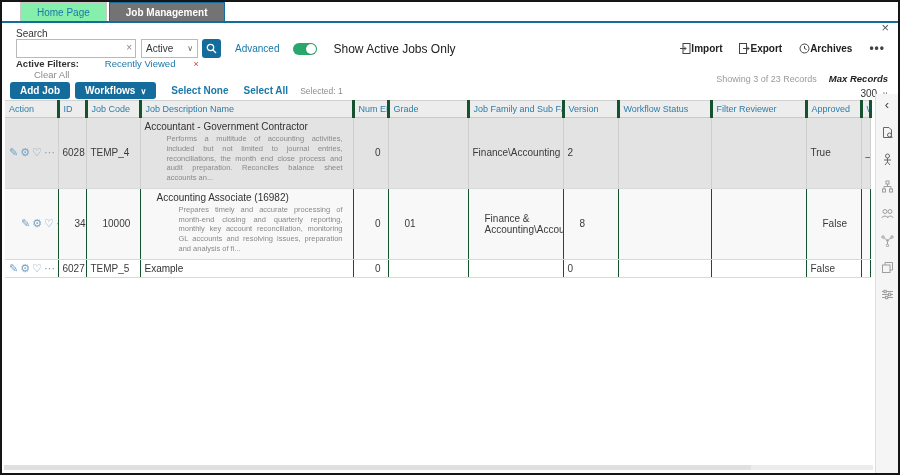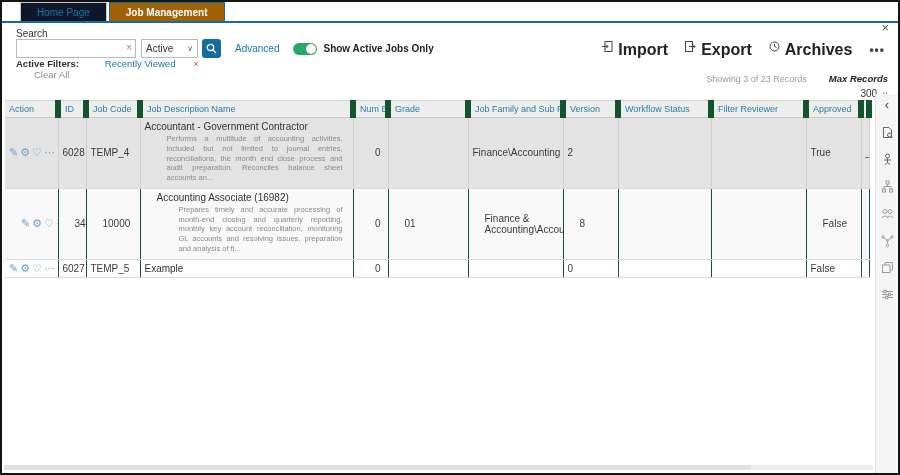--- a/index.html
+++ b/index.html
@@ -2,71 +2,71 @@
 <html><head>
 <meta charset="utf-8">
 <style>
   html,body{margin:0;padding:0;background:#888;}
   .frame{position:relative;width:900px;height:475px;box-sizing:border-box;border:2px solid #151515;
          background:#fff;font-family:"Liberation Sans",sans-serif;overflow:hidden;}
   
   .tabsbar{position:absolute;top:0;left:0;right:0;height:19px;border-bottom:2px solid #146c9c;
            display:flex;align-items:flex-end;padding-left:18px;background:#fff;}
   .tab{font-size:10px;padding:4px 16px 3px;margin-right:2px;cursor:pointer;white-space:nowrap;}
-  .tab.inactive{color:#1a78a8;background:#0f172a;border:1px solid #c9c9c9;border-bottom:none;}
-  .tab.active{color:#fff;background:#a16207;font-weight:bold;border:1px solid #146c9c;border-bottom:none;}
+  .tab.inactive{color:#1a78a8;background:#86efac;border:1px solid #c9c9c9;border-bottom:none;}
+  .tab.active{color:#fff;background:#737373;font-weight:bold;border:1px solid #146c9c;border-bottom:none;}
   
   .closex{position:absolute;top:19px;right:9px;font-size:13px;color:#555;cursor:pointer;line-height:1;}
   .toolbar{position:absolute;top:39px;right:13px;display:flex;align-items:center;gap:17px;}
-  .toolbtn{display:flex;align-items:flex-start;gap:5px;font-size:16px;color:#222;font-weight:bold;cursor:pointer;}
+  .toolbtn{display:flex;align-items:flex-start;gap:0;font-size:10px;color:#222;font-weight:bold;cursor:pointer;}
   .toolbtn svg{display:block;}
   .more-dots{font-size:12px;color:#444;font-weight:bold;letter-spacing:1px;cursor:pointer;}
   
   .search-label{position:absolute;top:26px;left:14px;font-size:10px;color:#333;}
   .search-row{position:absolute;top:37px;left:14px;display:flex;align-items:center;}
   .search-box{position:relative;width:118px;height:17px;border:1px solid #b9b9b9;background:#fff;}
   .search-box input{position:absolute;inset:0;border:none;outline:none;font-size:10px;padding:0 14px 0 4px;
                     font-family:"Liberation Sans",sans-serif;}
   .search-clear{position:absolute;right:3px;top:2px;font-size:10px;color:#888;cursor:pointer;}
   .filter-sel{margin-left:5px;width:47px;height:17px;border:1px solid #b9b9b9;background:#fff;display:flex;
               align-items:center;justify-content:space-between;padding:0 4px;font-size:10px;color:#333;cursor:pointer;}
   .filter-sel .chev{font-size:8px;color:#666;}
   .search-btn{margin-left:4px;width:19px;height:19px;background:#146c9c;border-radius:3px;display:flex;
               align-items:center;justify-content:center;cursor:pointer;}
   .adv-link{margin-left:14px;font-size:10px;color:#1a78a8;cursor:pointer;}
   .toggle{margin-left:14px;width:24px;height:12px;border-radius:7px;background:#2aa76b;position:relative;cursor:pointer;}
   .toggle .knob{position:absolute;top:1px;right:1px;width:10px;height:10px;border-radius:50%;background:#fff;
                 box-shadow:0 0 1px rgba(0,0,0,.4);}
-  .toggle-label{margin-left:6px;font-size:10px;color:#222;font-weight:bold;}
+  .toggle-label{margin-left:16px;font-size:12px;color:#222;font-weight:normal;}
   
   .filters-row{position:absolute;top:56px;left:14px;display:flex;align-items:center;font-size:9.5px;}
   .filters-title{color:#333;font-weight:bold;}
   .chip{margin-left:26px;color:#1a78a8;cursor:pointer;}
   .chip-x{margin-left:18px;color:#cc4444;font-size:9px;cursor:pointer;}
   .clear-all{position:absolute;top:67px;left:32px;font-size:9.5px;color:#8c8c8c;cursor:pointer;}
   
   .records{position:absolute;top:71px;right:10px;text-align:right;}
-  .records .line1{display:flex;align-items:baseline;gap:22px;justify-content:flex-end;}
+  .records .line1{display:flex;align-items:baseline;gap:12px;justify-content:flex-end;}
   .showing{font-size:9px;color:#9a9a9a;}
   .maxrec-label{font-size:9.5px;color:#222;font-weight:bold;font-style:italic;}
   .maxrec-val{margin-top:4px;font-size:10px;color:#333;cursor:pointer;}
   .maxrec-val .chev{font-size:8px;color:#666;margin-left:5px;}
   
   .btnrow{position:absolute;top:80px;left:8px;display:flex;align-items:center;}
   .btn{background:#146c9c;color:#fff;font-size:10px;font-weight:bold;border-radius:3px;padding:3px 10px;
        cursor:pointer;white-space:nowrap;}
   .btn .chev{font-size:8px;margin-left:5px;}
   .btn + .btn{margin-left:5px;}
   .linkbtn{margin-left:15px;font-size:10px;color:#1a78a8;font-weight:bold;cursor:pointer;}
   .selected-count{margin-left:12px;font-size:8.5px;color:#8c8c8c;}
   
   .tablewrap{position:absolute;top:98px;left:3px;right:26px;}
   table{border-collapse:collapse;table-layout:fixed;width:100%;}
   th{font-size:9px;font-weight:normal;color:#2b7da8;text-align:left;background:#ededed;
-     border-top:1px solid #d2d2d2;border-bottom:1px solid #c9c9c9;border-right:6px solid #14532d;
+     border-top:1px solid #d2d2d2;border-bottom:1px solid #c9c9c9;border-right:3px solid #14532d;
      padding:3px 4px;white-space:nowrap;overflow:hidden;}
   td{font-size:10px;color:#3a3a3a;border-bottom:1px solid #d9d9d9;border-right:1px solid #14532d;
      padding:2px 4px;vertical-align:middle;overflow:hidden;}
   tr.rowsel td{background:#e3e3e3;border-right-color:#cfcfcf;}
   tr.rowalt td{background:#f8f8f8;padding-left:16px;}
   .c-action{white-space:nowrap;}
   .act-ic{color:#76a3c5;font-size:11px;margin-right:2px;cursor:pointer;}
   .act-more{color:#76a3c5;font-size:11px;letter-spacing:1px;cursor:pointer;}
   .jd-title{font-size:10px;color:#333;padding-top:1px;}
   .jd-desc{margin-left:22px;margin-top:2px;font-size:7.5px;line-height:1.3;color:#8a8a8a;
@@ -160,20 +160,29 @@
   <div class="records">
     <div class="line1">
       <span class="showing">Showing 3 of 23 Records</span>
       <span class="maxrec-label">Max Records</span>
     </div>
     <div class="maxrec-val">
       <span>300</span><span class="chev">∨</span>
     </div>
   </div>
 
+  <div class="btnrow">
+    <div class="btn">Add Job</div>
+    <div class="btn">
+      <span>Workflows</span><span class="chev">∨</span>
+    </div>
+    <div class="linkbtn">Select None</div>
+    <div class="linkbtn">Select All</div>
+    <div class="selected-count">Selected: 1</div>
+  </div>
 
   <div class="tablewrap">
     <table>
       <colgroup>
         <col style="width:53px">
           <col style="width:28px">
           <col style="width:54px">
           <col style="width:213px">
         <col style="width:35px">
           <col style="width:80px">

